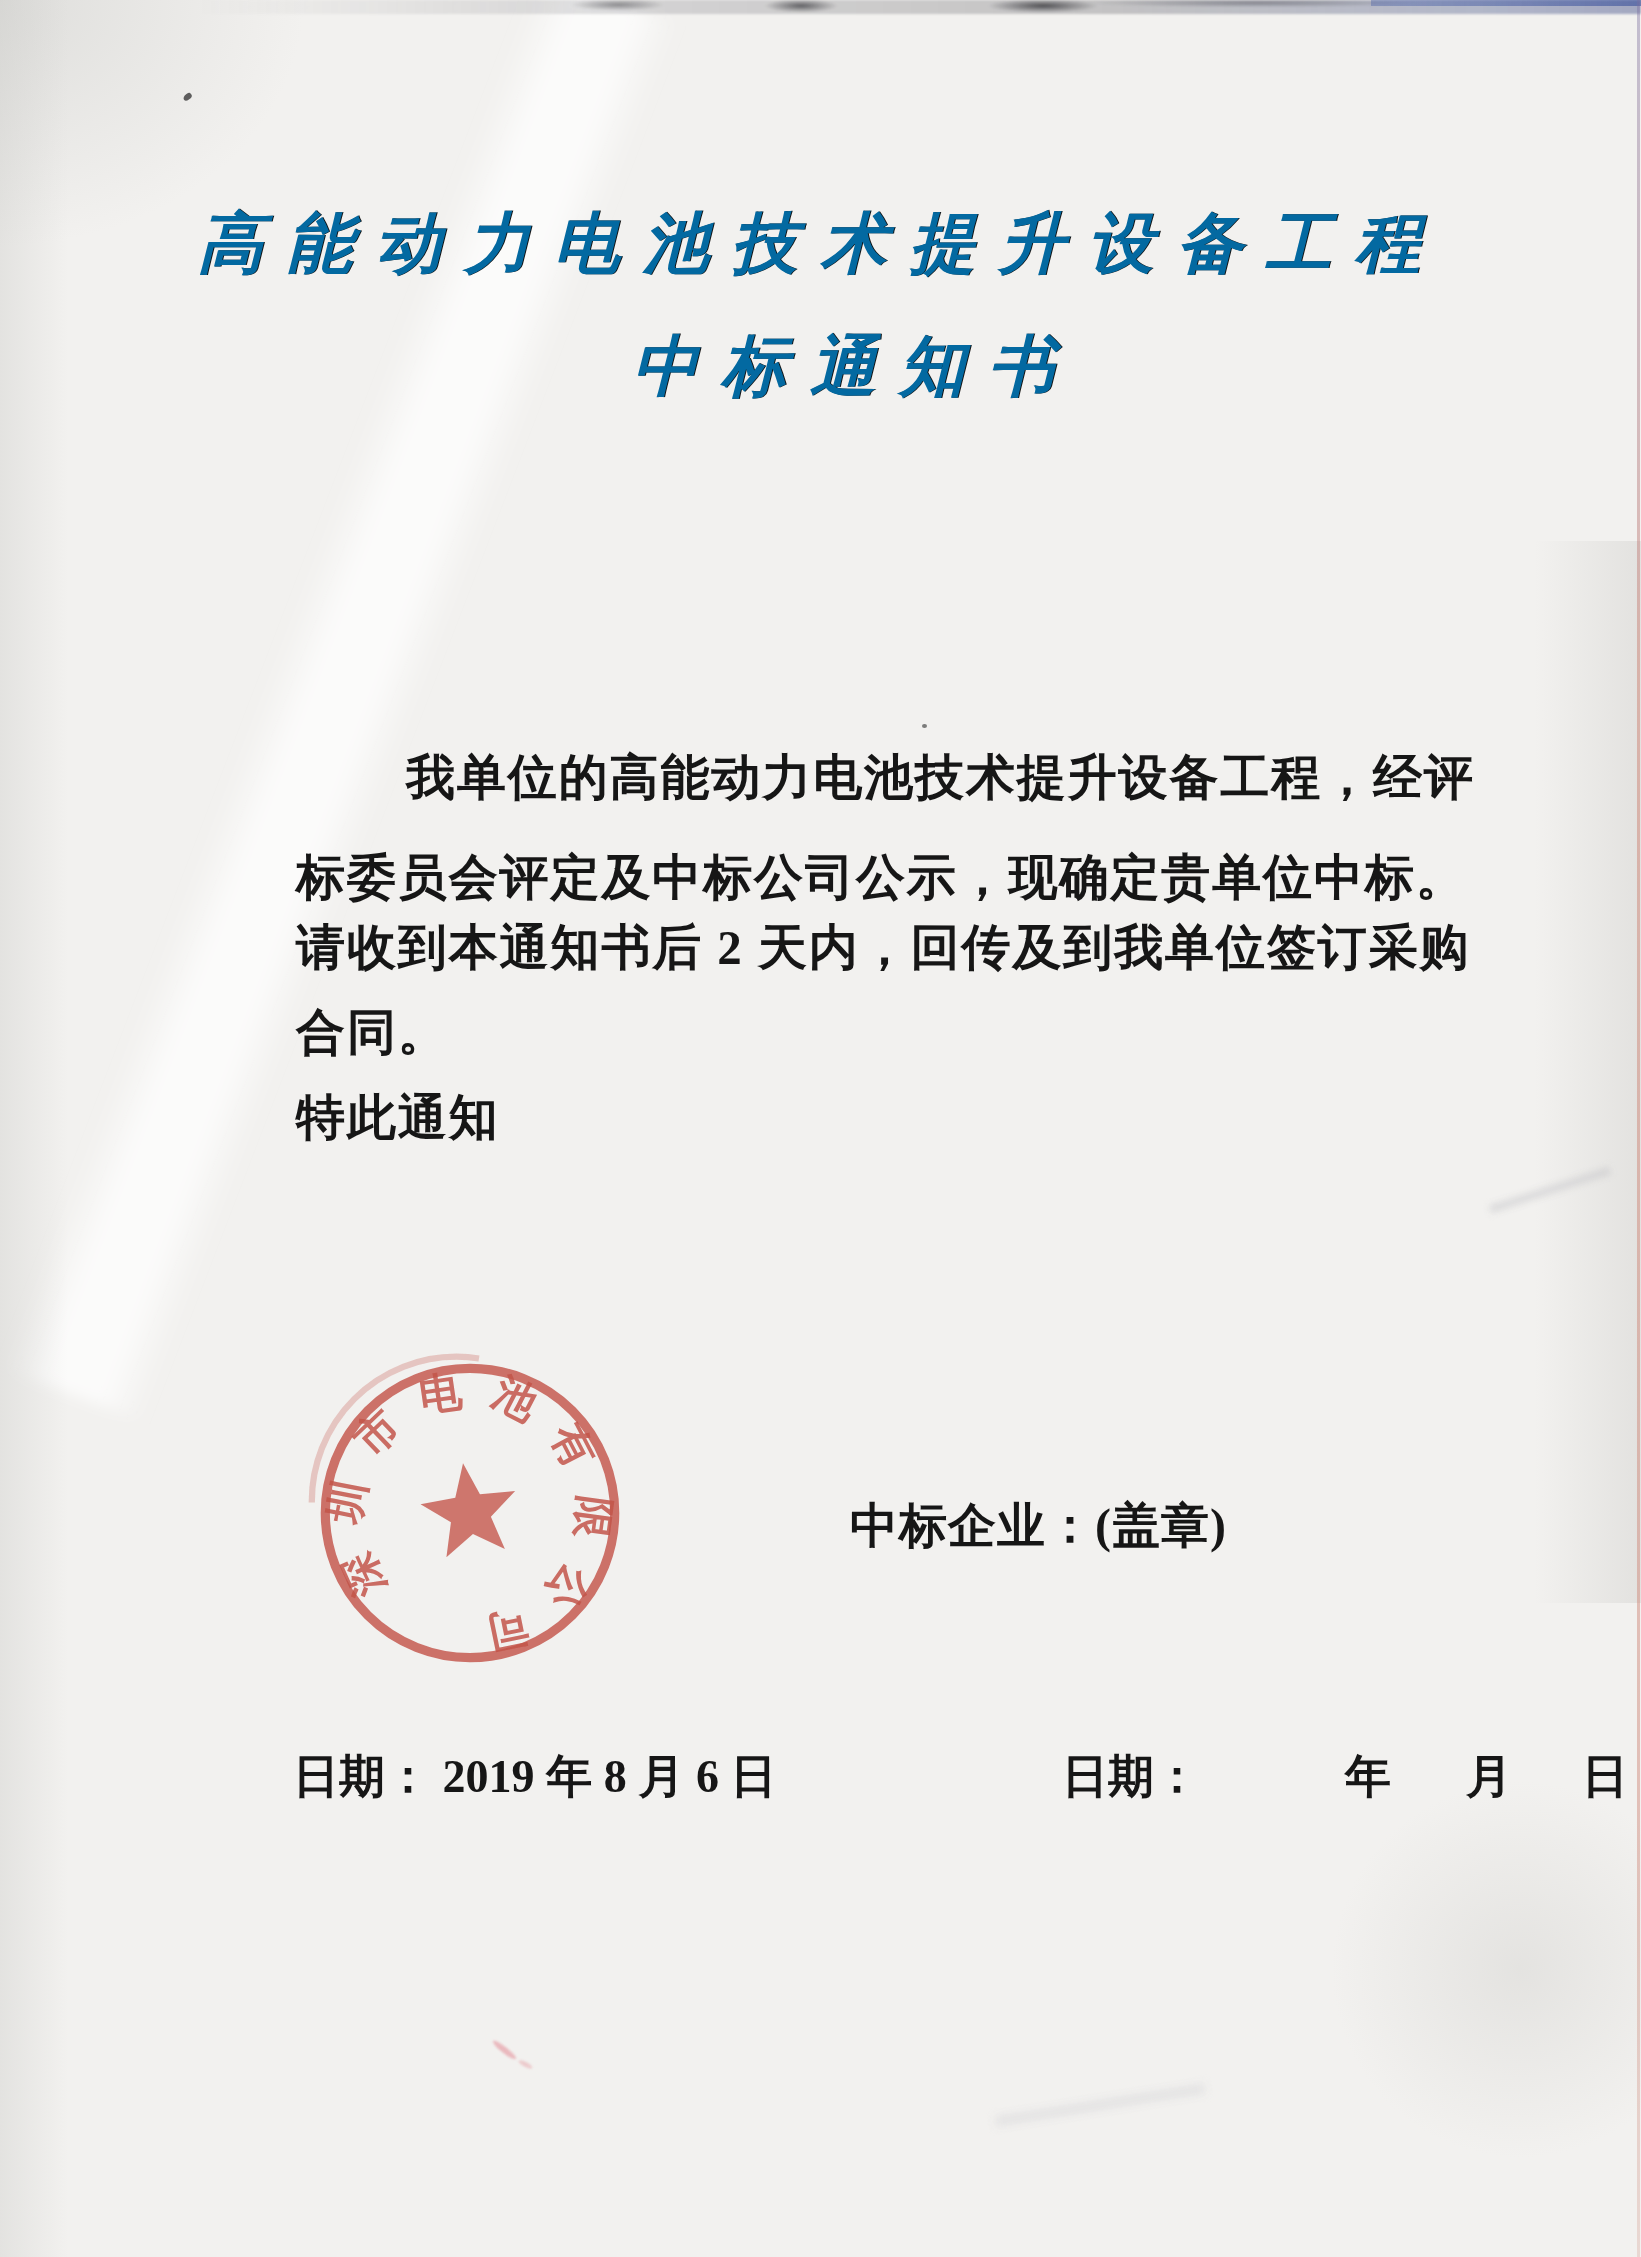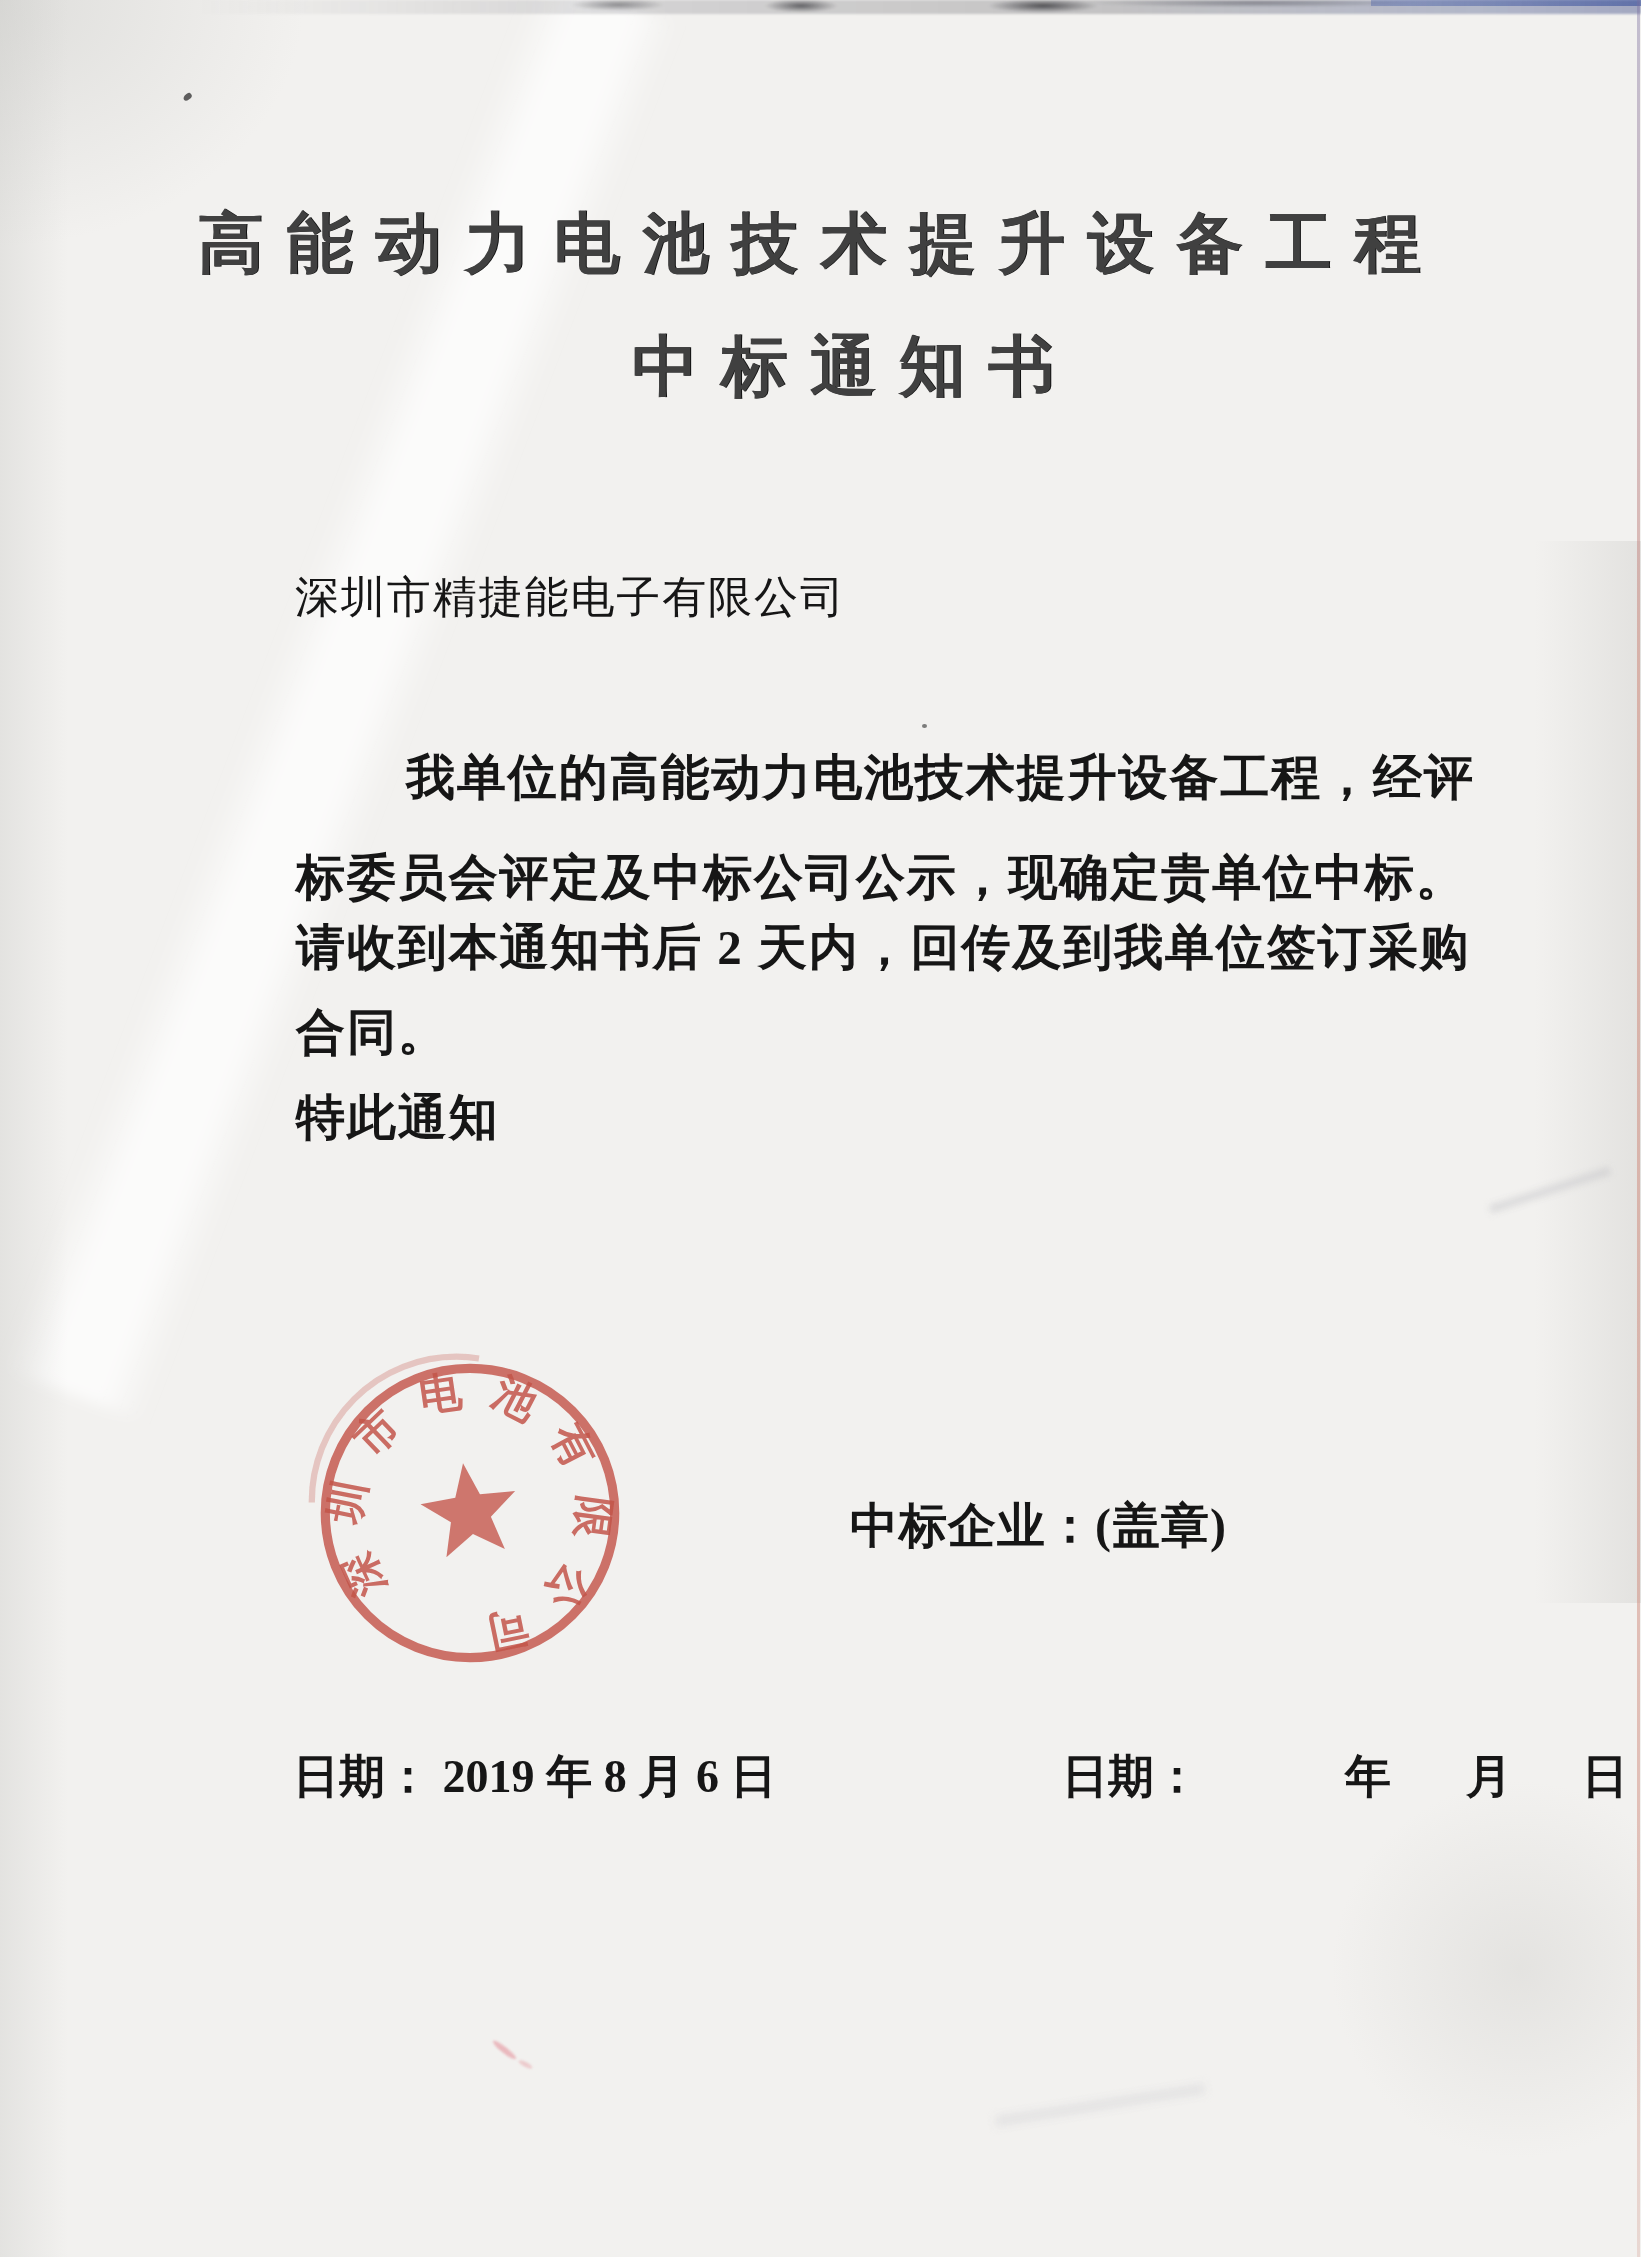--- a/index.html
+++ b/index.html
@@ -66,21 +66,21 @@
   }
   .fleck-1{position:absolute;left:183px;top:94px;width:8.7px;height:5.8px;border-radius:60% 40% 50% 50%;background:#3a3a3a;opacity:.8;transform:rotate(-35deg);}
   .fleck-2{position:absolute;left:922px;top:724px;width:4.8px;height:3.9px;border-radius:50%;background:#4a4a4a;opacity:.7;}
   .red-smudge-1{position:absolute;left:490px;top:2047px;width:29px;height:5.8px;border-radius:50%;transform:rotate(38deg);background:rgba(220,95,110,.38);filter:blur(1px);}
   .red-smudge-2{position:absolute;left:518px;top:2062px;width:15.4px;height:4.8px;border-radius:50%;transform:rotate(28deg);background:rgba(220,95,110,.26);filter:blur(1px);}
   
   .t-line{position:absolute;white-space:nowrap;}
   .title{
     left:0;right:0;text-align:center;
     font-size:66px;font-weight:bold;letter-spacing:23px;
-    color:#404040;text-shadow:1px 0 0 #111;
+    color:#0369a1;text-shadow:1px 0 0 #111;font-style:italic;
   }
   .title-1{top:199px;}
   .title-2{top:322px;transform:translateX(34px);}
   .recipient{left:295px;top:568px;font-size:44px;font-weight:400;letter-spacing:1.9px;}
   .body-line{font-size:49px;font-weight:700;letter-spacing:1.9px;}
   .bl-1{left:406px;top:745px;}
   .bl-2{left:296px;top:845px;}
   .bl-3{left:296px;top:915px;}
   .bl-4{left:296px;top:1000px;}
   .closing{left:296px;top:1085px;font-size:49px;font-weight:700;letter-spacing:1.9px;}
@@ -116,21 +116,20 @@
   <div class="top-blue-line"></div>
   <div class="edge-line"></div>
   <div class="fleck-1"></div>
   <div class="fleck-2"></div>
   <div class="red-smudge-1"></div>
   <div class="red-smudge-2"></div>
 
   <div class="t-line title title-1">高能动力电池技术提升设备工程</div>
   <div class="t-line title title-2">中标通知书</div>
 
-  <div class="t-line recipient">深圳市精捷能电子有限公司</div>
 
   <div>
     <div class="t-line body-line bl-1">我单位的高能动力电池技术提升设备工程，经评</div>
     <div class="t-line body-line bl-2">标委员会评定及中标公司公示，现确定贵单位中标。</div>
     <div class="t-line body-line bl-3">请收到本通知书后 2 天内，回传及到我单位签订采购</div>
     <div class="t-line body-line bl-4">合同。</div>
   </div>
 
   <div class="t-line closing">特此通知</div>
 

